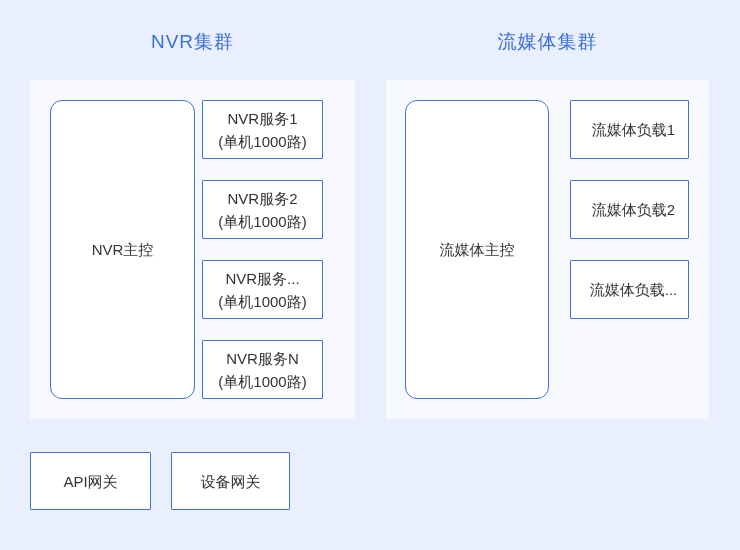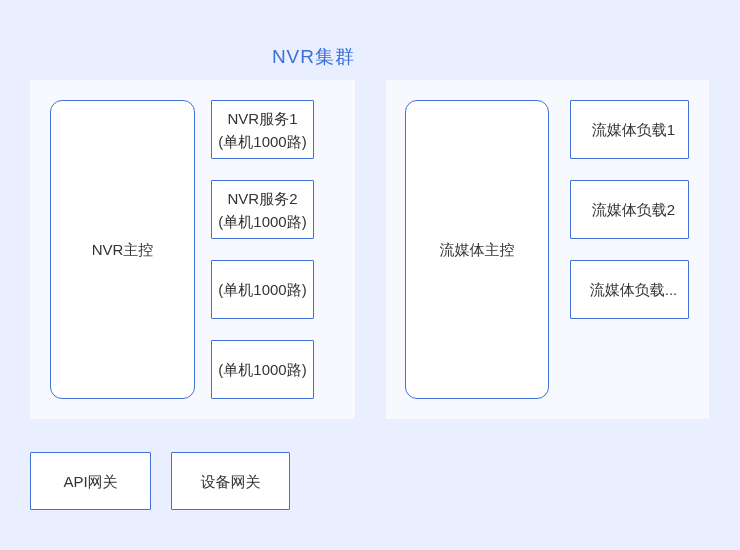--- a/index.html
+++ b/index.html
@@ -9,23 +9,23 @@
   .page {
     position: relative;
     width: 740px;
     height: 550px;
     background: #e9effe;
     overflow: hidden;
   }
 
   .cluster-title {
     position: absolute;
-    top: 46px;
+    top: 31px;
     height: 22px;
-    text-align: right;
+    text-align: center;
     font-size: 19px;
     font-weight: 500;
     color: #3a70d8;
     letter-spacing: 1px;
     line-height: 22px;
   }
   .title-left  { left: 30px;  width: 325px; }
   .title-right { left: 386px; width: 323px; }
 
   .panel {
@@ -51,21 +51,21 @@
     line-height: 23px;
     text-align: center;
     white-space: nowrap;
   }
 
   .master { top: 20px; height: 299px; border-radius: 12px; }
   .panel-left  .master { left: 20px; width: 145px; }
   .panel-right .master { left: 19px; width: 144px; }
 
   .node { height: 59px; }
-  .panel-left  .node { left: 181px; width: 103px; }
+  .panel-left  .node { left: 172px; width: 121px; }
   .panel-right .node { left: 184px; width: 119px; padding-left: 8px; }
   .node-1 { top: 20px; }
   .node-2 { top: 100px; }
   .node-3 { top: 180px; }
   .node-4 { top: 260px; }
 
   .box .line:empty { display: none; }
 
   .gateway {
     position: absolute;
@@ -75,37 +75,40 @@
   .gw-api    { left: 30px;  width: 121px; }
   .gw-device { left: 171px; width: 119px; }
 </style>
 </head>
 <body>
 
 <div class="page">
 
   <div class="cluster-title title-left">NVR集群</div>
 
+  <div class="cluster-title title-right">流媒体集群</div>
 
   <div class="panel panel-left">
     <div class="box master">
       <span class="line">NVR主控</span>
     </div>
     <div class="box node node-1">
       <span class="line">NVR服务1</span>
       <span class="line">(单机1000路)</span>
     </div>
     <div class="box node node-2">
       <span class="line">NVR服务2</span>
       <span class="line">(单机1000路)</span>
     </div>
     <div class="box node node-3">
+      <span class="line">NVR服务...</span>
       <span class="line">(单机1000路)</span>
     </div>
     <div class="box node node-4">
+      <span class="line">NVR服务N</span>
       <span class="line">(单机1000路)</span>
     </div>
   </div>
 
   <div class="panel panel-right">
     <div class="box master">
       <span class="line">流媒体主控</span>
     </div>
     <div class="box node node-1">
       <span class="line">流媒体负载1</span>

